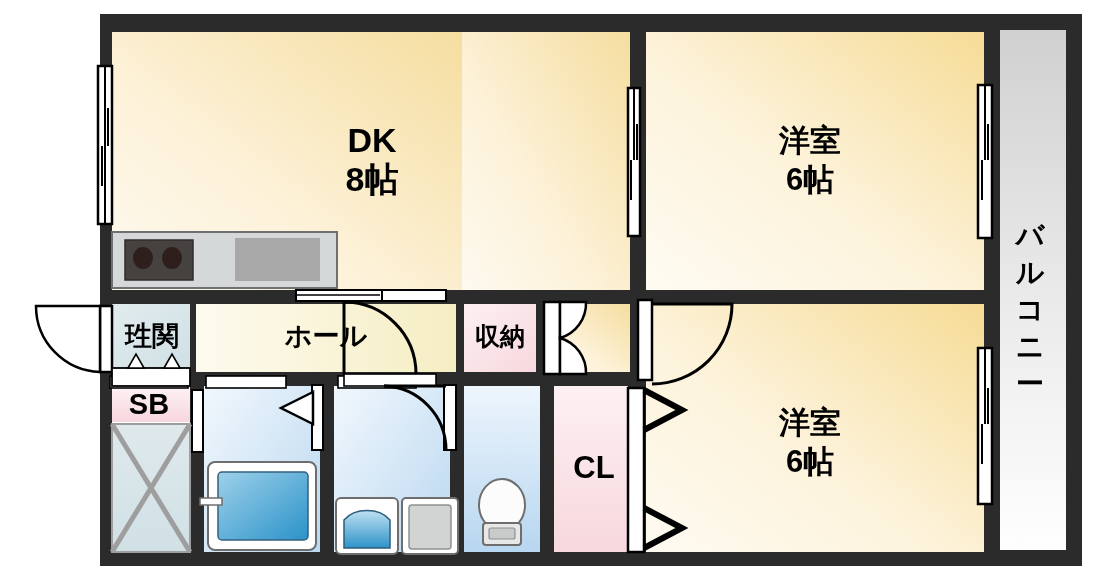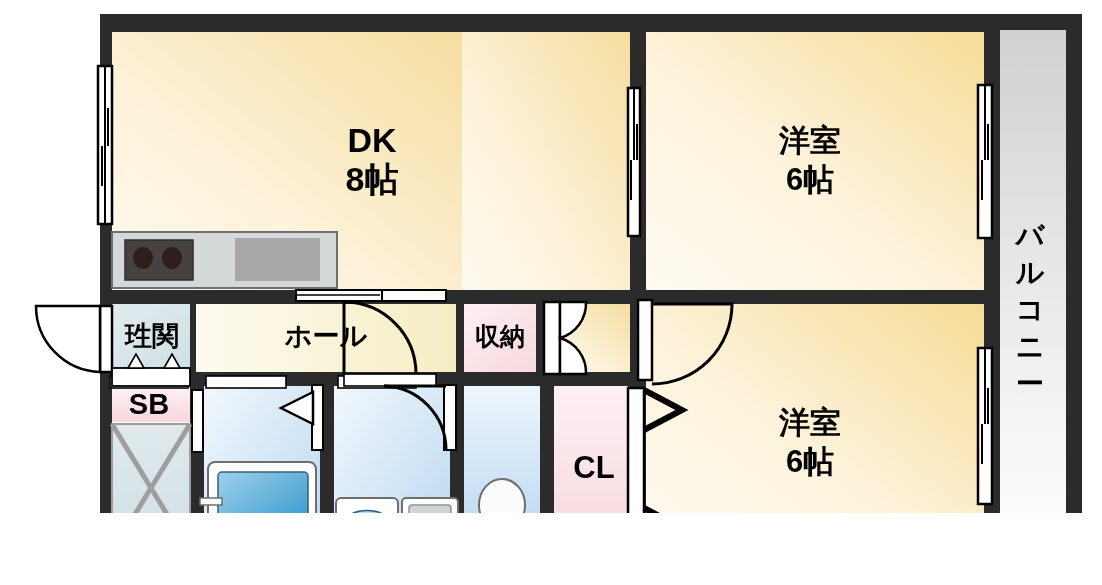--- a/index.html
+++ b/index.html
@@ -6,21 +6,21 @@
     margin: 0;
     padding: 0;
     background: #ffffff;
   }
   body {
     font-family: "Liberation Sans", sans-serif;
   }
   #plan {
     position: relative;
     width: 1102px;
-    height: 513px;
+    height: 585px;
     background: #ffffff;
     overflow: hidden;
   }
   #plan svg {
     display: block;
   }
   .roomlabel {
     font-family: "Liberation Sans", sans-serif;
     font-weight: bold;
     fill: #000000;

